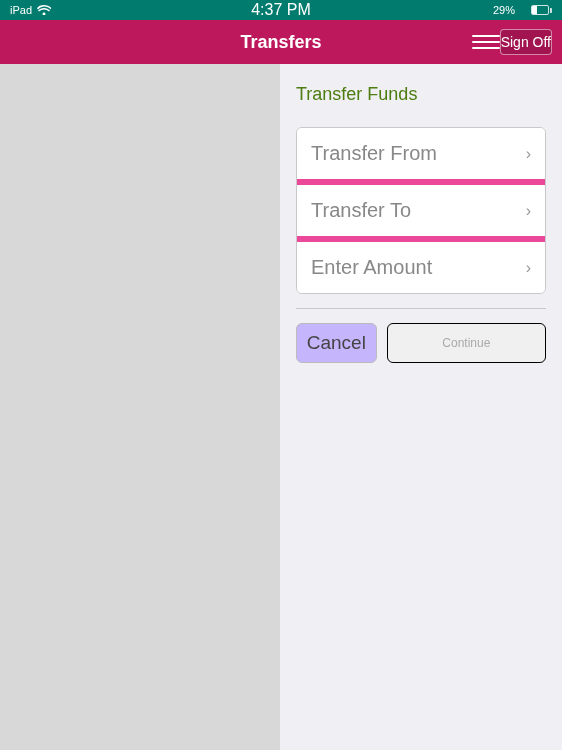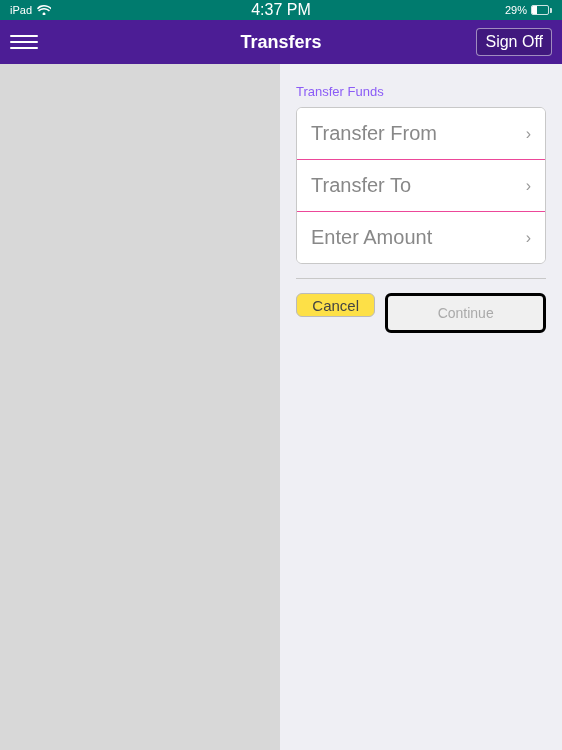--- a/index.html
+++ b/index.html
@@ -19,30 +19,30 @@
       background: #007b6e;
       display: flex;
       align-items: center;
       justify-content: space-between;
       padding: 0 10px;
       font-size: 11px;
       color: white;
     }
     .status-left { display: flex; align-items: center; gap: 5px; }
     .status-center { position: absolute; left: 50%; transform: translateX(-50%); font-size: 16px; font-weight: 500; }
-    .status-right { display: flex; align-items: center; gap: 4px; font-size: 11px; }
+    .status-right { display: flex; align-items: center; gap: 16px; font-size: 11px; }
 
     
     .nav-bar {
       width: 100%;
       height: 44px;
-      background: #4c1d95;
-      display: flex;
-      align-items: center;
-      justify-content: space-between;
+      background: #be185d;
+      display: flex;
+      align-items: center;
+      justify-content: flex-end;
       padding: 0 10px;
       position: relative;
     }
     .nav-menu-btn {
       width: 28px;
       height: 28px;
       display: flex;
       flex-direction: column;
       justify-content: center;
       gap: 4px;
@@ -57,25 +57,25 @@
     .nav-title {
       position: absolute;
       left: 50%;
       transform: translateX(-50%);
       color: white;
       font-size: 18px;
       font-weight: 600;
     }
     .nav-sign-off {
       color: white;
-      font-size: 16px;
+      font-size: 14px;
       background: rgba(0,0,0,0.15);
       border: 1px solid rgba(255,255,255,0.5);
       border-radius: 4px;
-      padding: 4px 8px;
+      padding: 4px 0;
       cursor: pointer;
     }
 
     
     .main-layout {
       display: flex;
       width: 100%;
       height: calc(750px - 64px);
     }
 
@@ -86,44 +86,44 @@
     }
 
     .content {
       flex: 1;
       background: #efeff4;
       height: 100%;
       padding: 20px 16px;
     }
 
     .section-title {
-      font-size: 13px;
-      color: #8b5cf6;
-      margin-bottom: 8px;
+      font-size: 18px;
+      color: #4d7c0f;
+      margin-bottom: 22px;
     }
 
     .form-card {
       background: white;
       border-radius: 6px;
       border: 1px solid #c8c8c8;
       overflow: hidden;
       margin-bottom: 10px;
     }
 
     .form-row {
       display: flex;
       align-items: center;
       justify-content: space-between;
       padding: 14px 14px;
       background: white;
       cursor: pointer;
     }
 
     .form-row + .form-row {
-      border-top: 1px solid #ec4899;
+      border-top: 6px solid #ec4899;
     }
 
     .form-row-label {
       font-size: 20px;
       color: #888;
     }
 
     .chevron {
       color: #999;
       font-size: 16px;
@@ -144,37 +144,37 @@
     }
 
     .button-row {
       display: flex;
       gap: 10px;
       margin-top: 4px;
     }
 
     .btn-cancel {
       flex: 1;
-      height: 24px;
-      background: #fde047;
+      height: 40px;
+      background: #c4b5fd;
       border: 1px solid #bbb;
       border-radius: 6px;
-      font-size: 15px;
+      font-size: 19px;
       color: #444;
       cursor: pointer;
       font-family: inherit;
     }
 
     .btn-continue {
       flex: 2;
       height: 40px;
       background: #f0f0f0;
-      border: 3px solid #000000;
+      border: 1px solid #000000;
       border-radius: 6px;
-      font-size: 14px;
+      font-size: 12px;
       color: #aaa;
       cursor: not-allowed;
       font-family: inherit;
     }
 
     
     .battery {
       display: inline-flex;
       align-items: center;
       gap: 1px;

